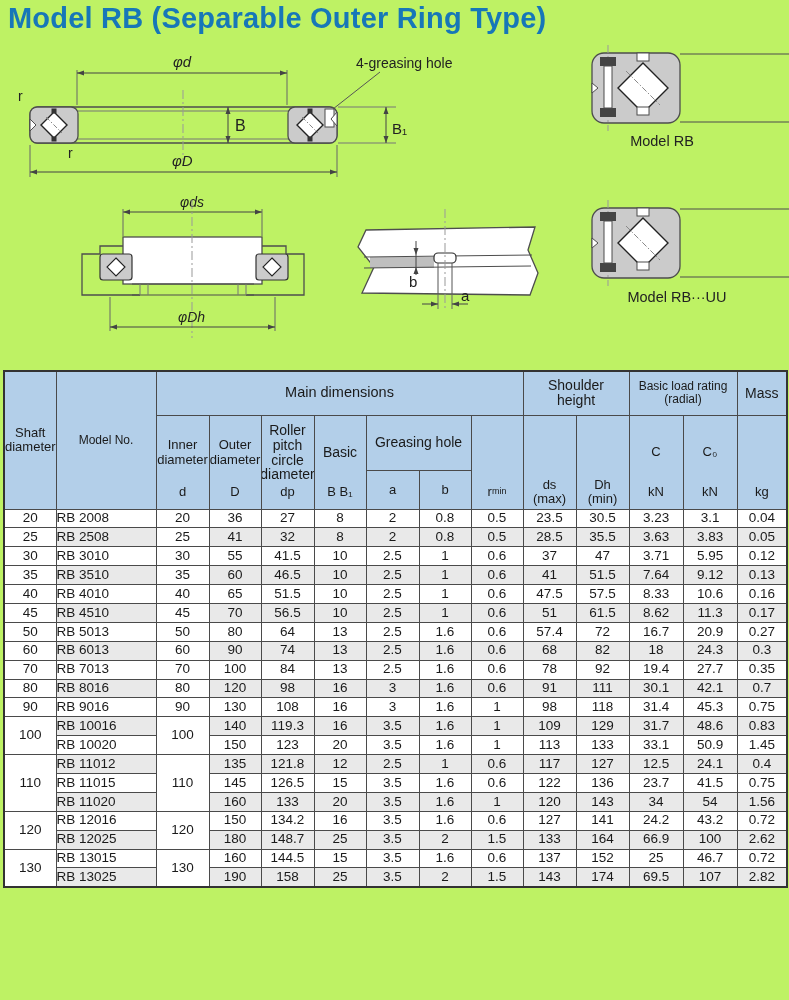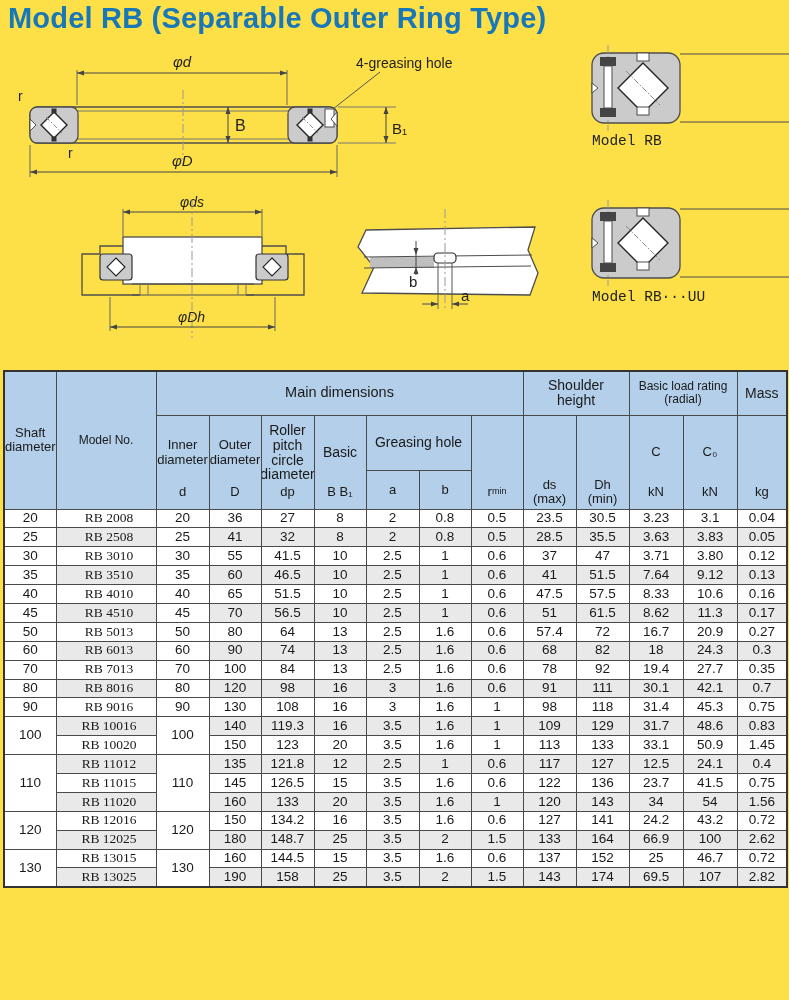--- a/index.html
+++ b/index.html
@@ -1,36 +1,36 @@
 <!DOCTYPE html>
 <html><head>
 <meta charset="utf-8">
 <style>
   html,body{margin:0;padding:0;background:#fff;}
-  .page{position:relative;width:789px;height:1000px;background:#fde047;
+  .page{position:relative;width:789px;height:1000px;background:#bef264;
         font-family:"Liberation Sans",sans-serif;overflow:hidden;color:#1a1a1a;}
   .title{position:absolute;left:8px;top:2px;font-size:29px;font-weight:bold;
          color:#1777b8;letter-spacing:.2px;white-space:nowrap;}
-  .dlabel{position:absolute;font-size:14.5px;color:#222;text-align:left;font-family:Liberation Mono, monospace;}
+  .dlabel{position:absolute;font-size:14.5px;color:#222;text-align:center;}
   .unit{position:absolute;top:352px;left:650px;width:133px;text-align:center;
         font-size:13.5px;color:#222;margin-top:44px;}
   svg{position:absolute;overflow:visible;}
   svg text{font-family:"Liberation Sans",sans-serif;fill:#222;}
 
   table.spec{position:absolute;left:3px;top:370px;width:783px;border-collapse:collapse;
              table-layout:fixed;font-size:13.5px;}
   .spec th,.spec td{border:1px solid #4a4a4a;padding:0;text-align:center;
                     vertical-align:middle;overflow:hidden;line-height:1.08;}
   .spec{border:2px solid #333;}
   .spec thead th{background:#b3cfe9;font-weight:normal;font-size:13px;white-space:pre-line;}
   tr.h1{height:44px;} tr.h2{height:47px;} tr.h3{height:32px;}
   .spec tbody td{height:17.9px;background:#fff;}
   tr.stripe td{background:#e9e9e9;}
   .spec tbody td.merged{background:#fff;}
-  .spec td.model{text-align:center;padding-left:6px;font-family:Liberation Serif, serif;}
+  .spec td.model{text-align:left;}
   .hwrap{display:flex;flex-direction:column;height:79px;}
   .hname{height:46px;display:flex;align-items:center;justify-content:center;
          white-space:pre-line;line-height:1.12;}
   .hsym{flex:1;display:flex;align-items:center;justify-content:center;
         white-space:pre-line;font-size:13px;line-height:1.05;}
   .hname.small{font-size:14px;line-height:1.05;}
   .hsym sub{font-size:9px;}
   .notes{position:absolute;left:5px;top:858px;font-size:13.5px;color:#111;line-height:1.5;}
   .notes .l2{margin-left:37px;}
 </style>
@@ -291,21 +291,21 @@
           <td class="merged" rowspan="1">30</td>
           <td>55</td>
           <td>41.5</td>
           <td>10</td>
           <td>2.5</td>
           <td>1</td>
           <td>0.6</td>
           <td>37</td>
           <td>47</td>
           <td>3.71</td>
-          <td>3.80</td>
+          <td>5.95</td>
           <td>0.12</td>
         </tr>
         <tr class="stripe">
           <td class="merged" rowspan="1">35</td>
           <td class="model">RB 3510</td>
           <td class="merged" rowspan="1">35</td>
           <td>60</td>
           <td>46.5</td>
           <td>10</td>
           <td>2.5</td>

